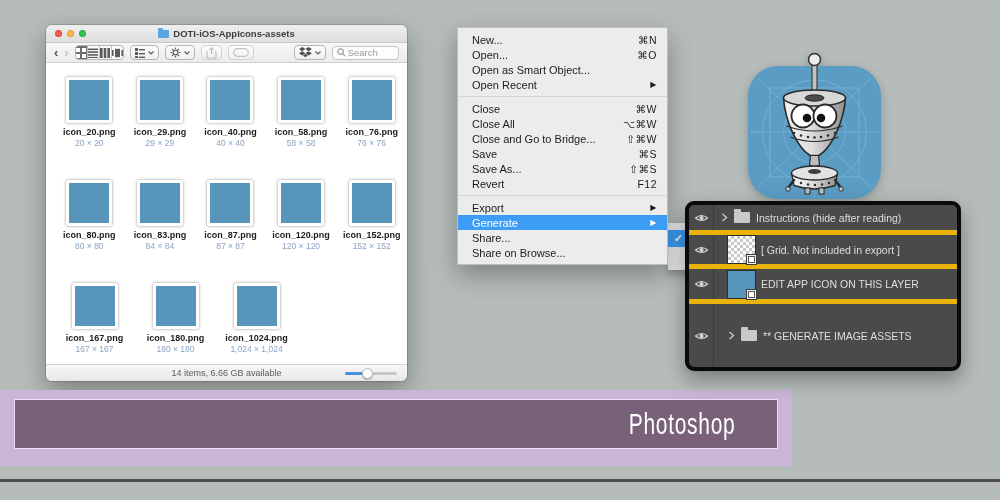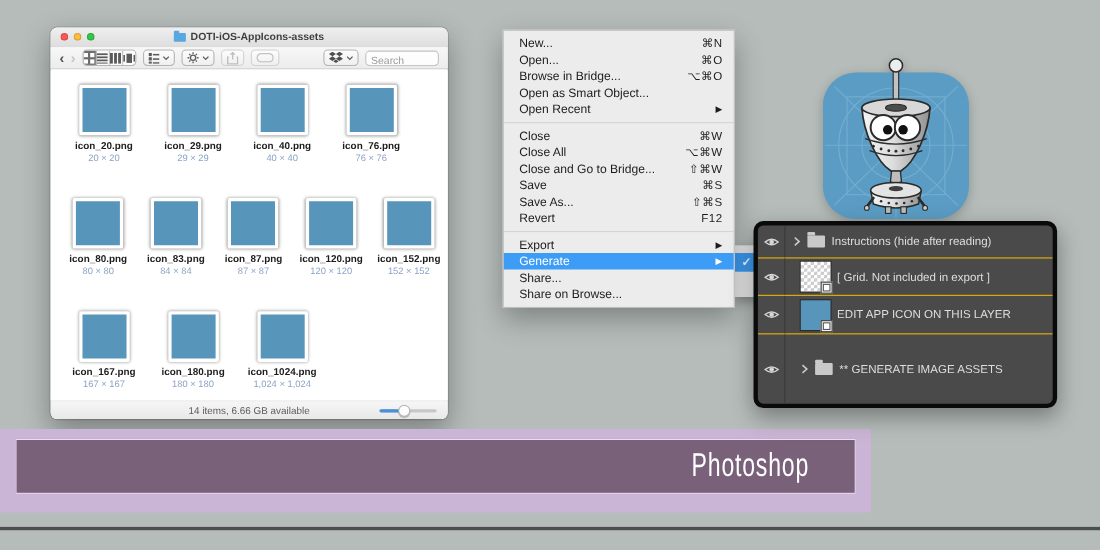--- a/index.html
+++ b/index.html
@@ -26,21 +26,21 @@
   .navbtn { font-size:13px; font-weight:bold; color:#4f4f4f; line-height:14px; }
   .navbtn.dis { color:#c3c3c3; }
   .seg { display:flex; border:1px solid #b5b5b5; border-radius:4px; overflow:hidden; height:15px; background:#fcfcfc; }
   .seg .sv { width:21px; display:flex; align-items:center; justify-content:center; border-right:1px solid #c2c2c2; }
   .seg .sv:last-child { border-right:none; }
   .seg .sv.sel { background:#6d6d6d; }
   .tbtn { height:15px; border:1px solid #b5b5b5; border-radius:4px; background:linear-gradient(#fdfdfd,#efefef);
           display:flex; align-items:center; padding:0 4px; gap:3px; }
   .tbtn.dis { border-color:#d2d2d2; }
   .search { margin-left:auto; width:110px; height:14px; border:1px solid #c4c4c4; border-radius:4px;
-            background:#fdfdfd; display:flex; align-items:center; padding:0 4px; gap:3px;flex-direction:column; }
+            background:#fdfdfd; display:flex; align-items:center; padding:0 4px; gap:3px; }
   .search input { border:none; outline:none; background:transparent; width:100%; font-size:9.5px;
                   color:#444; text-align:left; font-family:"Liberation Sans", sans-serif; }
   .search input::placeholder { color:#9b9b9b; }
 
   .content { position:absolute; top:39px; bottom:17px; left:0; right:0; background:#fff; overflow:hidden; }
   .grid-row { display:flex; padding-left:8px; }
   .grid-row.r1 { margin-top:13px; } .grid-row.r2 { margin-top:32px; } .grid-row.r3 { margin-top:32px; }
   .cell { width:81px; display:flex; flex-direction:column; align-items:center; }
   .sq { width:46px; height:46px; background:#5796ba; border:3px solid #fff; border-radius:2px;
         box-shadow:0 0 3px rgba(0,0,0,.45); }
@@ -73,21 +73,21 @@
                      display:flex; align-items:center; padding-left:6px; font-weight:bold; }
 
   
   .appicon { position:absolute; left:748px; top:52px; width:133px; height:150px; z-index:1; }
   .appicon svg { filter:drop-shadow(0 3px 5px rgba(0,0,0,.22)); }
 
   
   .layers { position:absolute; left:685px; top:201px; width:276px; height:170px; background:#4a4a4a;
             border:4px solid #0a0a0a; border-radius:9px; z-index:10;
             box-shadow:0 8px 20px rgba(0,0,0,.35); overflow:hidden; display:flex; flex-direction:column; }
-  .lrow { display:flex; align-items:center; border-bottom:1px solid #eab308; }
+  .lrow { display:flex; align-items:center; border-bottom:5px solid #eab308; }
   .lrow.h30{height:30px}.lrow.h35{height:35px}.lrow.h34{height:34px}.lrow.h26{flex:1;border-bottom:none}
   .eyecell { width:25px; align-self:stretch; display:flex; align-items:center; justify-content:center;
              border-right:1px solid #3a3a3a; }
   .lbody { display:flex; align-items:center; gap:6px; padding-left:7px; flex:1; min-width:0; }
   .lbody.indent { padding-left:14px; }
   .llabel { font-size:10.5px; color:#dedede; white-space:nowrap; overflow:hidden; }
   .pfolder { width:16px; height:11px; background:#c9c9c9; border-radius:1px; position:relative; flex:none; }
   .pfolder::before { content:''; position:absolute; top:-3px; left:0; width:7px; height:3px;
                      background:#c9c9c9; border-radius:1px 1px 0 0; }
   .thumb { position:relative; flex:none; }
@@ -248,20 +248,25 @@
             <span class="fname">icon_29.png</span>
             <span class="fdims">29 × 29</span>
           </div>
         <div class="cell">
             <span class="sq"></span>
             <span class="fname">icon_40.png</span>
             <span class="fdims">40 × 40</span>
           </div>
         <div class="cell">
             <span class="sq"></span>
+            <span class="fname">icon_58.png</span>
+            <span class="fdims">58 × 58</span>
+          </div>
+        <div class="cell">
+            <span class="sq"></span>
             <span class="fname">icon_76.png</span>
             <span class="fdims">76 × 76</span>
           </div>
       </div>
       <div class="grid-row r2">
         <div class="cell">
             <span class="sq"></span>
             <span class="fname">icon_80.png</span>
             <span class="fdims">80 × 80</span>
           </div>
@@ -315,24 +320,20 @@
   </div>
 
   <div class="menu">
     <div class="mi">
         <span class="lab">New...</span>
         <span class="sc">⌘N</span>
       </div>
     <div class="mi">
         <span class="lab">Open...</span>
         <span class="sc">⌘O</span>
-      </div>
-    <div class="mi">
-        <span class="lab">Browse in Bridge...</span>
-        <span class="sc">⌥⌘O</span>
       </div>
     <div class="mi">
         <span class="lab">Open as Smart Object...</span>
         <span class="sc"></span>
       </div>
     <div class="mi">
         <span class="lab">Open Recent</span>
         <span class="sc arrow">▶</span>
       </div>
     <div class="msep"></div>

